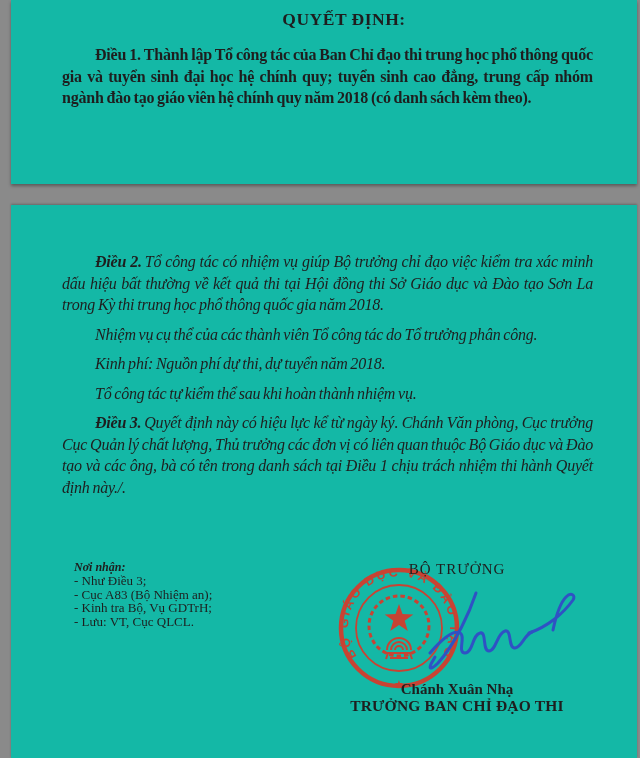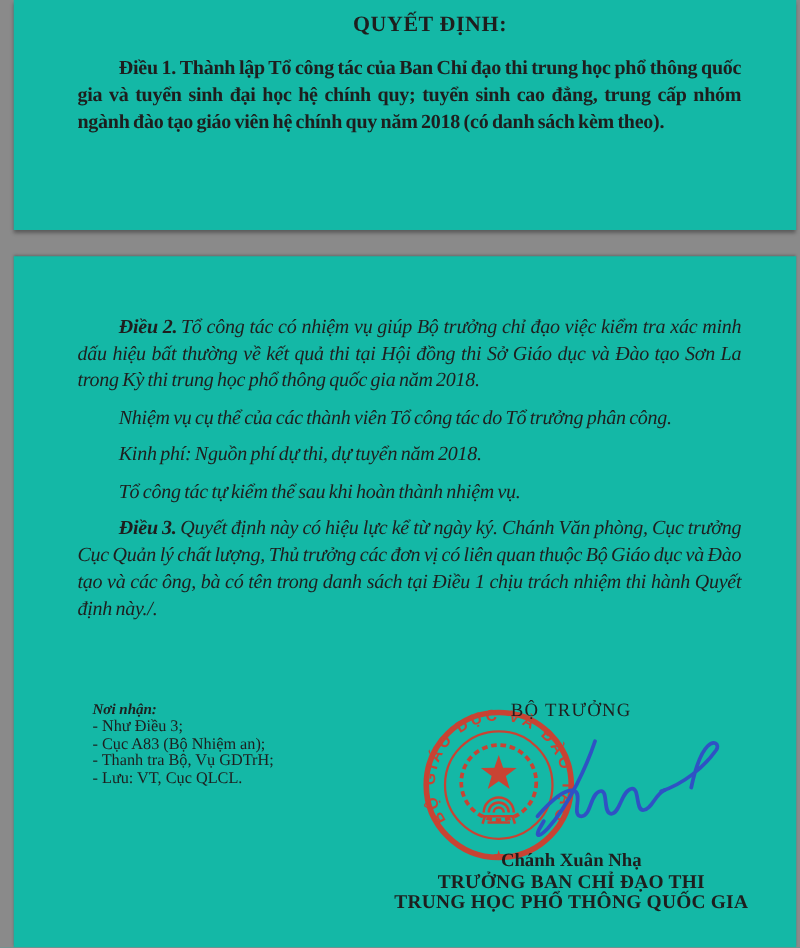--- a/index.html
+++ b/index.html
@@ -48,21 +48,21 @@
       <p class="para">Nhiệm vụ cụ thể của các thành viên Tổ công tác do Tổ trưởng phân công.</p>
       <p class="para">Kinh phí: Nguồn phí dự thi, dự tuyển năm 2018.</p>
       <p class="para">Tổ công tác tự kiểm thể sau khi hoàn thành nhiệm vụ.</p>
       <p class="para"><b>Điều 3.</b><span>Quyết định này có hiệu lực kể từ ngày ký. Chánh Văn phòng, Cục trưởng Cục Quản lý chất lượng, Thủ trưởng các đơn vị có liên quan thuộc Bộ Giáo dục và Đào tạo và các ông, bà có tên trong danh sách tại Điều 1 chịu trách nhiệm thi hành Quyết định này./.</span></p>
     </div>
 
     <div class="recipients">
       <div class="recip-head">Nơi nhận:</div>
       <div class="recip-item">- Như Điều 3;</div>
       <div class="recip-item">- Cục A83 (Bộ Nhiệm an);</div>
-      <div class="recip-item">- Thanh tra Bộ, Vụ GDTrH;</div>
+      <div class="recip-item">- Kinh tra Bộ, Vụ GDTrH;</div>
       <div class="recip-item">- Lưu: VT, Cục QLCL.</div>
     </div>
 
     <div class="sign-col">
       <div class="sign-title">BỘ TRƯỞNG</div>
 
       <svg class="seal" viewBox="-68 -68 136 136" xmlns="http://www.w3.org/2000/svg">
         <g stroke="#d83a2a" fill="none">
           <circle cx="0" cy="0" r="58" stroke-width="4.5"></circle>
           <circle cx="0" cy="0" r="43" stroke-width="1.8"></circle>
@@ -91,18 +91,17 @@
         <g stroke="#2f52c4" stroke-width="3" fill="none" stroke-linecap="round" stroke-linejoin="round">
           <path d="M 66 10 C 60 28 46 60 28 80 C 23 85 18 88 21 81 L 25 74"></path>
           <path d="M 20 70 C 33 55 44 47 50 50 C 56 53 47 70 55 70 C 63 70 62 52 70 50 C 77 48 72 68 79 68 C 86 68 87 50 95 48 C 102 46 98 66 105 65 C 112 64 114 52 122 49"></path>
           <path d="M 119 50 C 137 44 153 31 163 17 C 166 12 161 9 156 14 C 150 20 146 33 143 47"></path>
         </g>
       </svg>
 
       <div class="sign-names">
         <div class="sign-name">Chánh Xuân Nhạ</div>
         <div class="sign-role">TRƯỞNG BAN CHỈ ĐẠO THI</div>
-        <div class="sign-role">TRUNG HỌC PHỔ THÔNG QUỐC GIA</div>
       </div>
     </div>
   </div>
 
 </div>
 
 </body></html>

